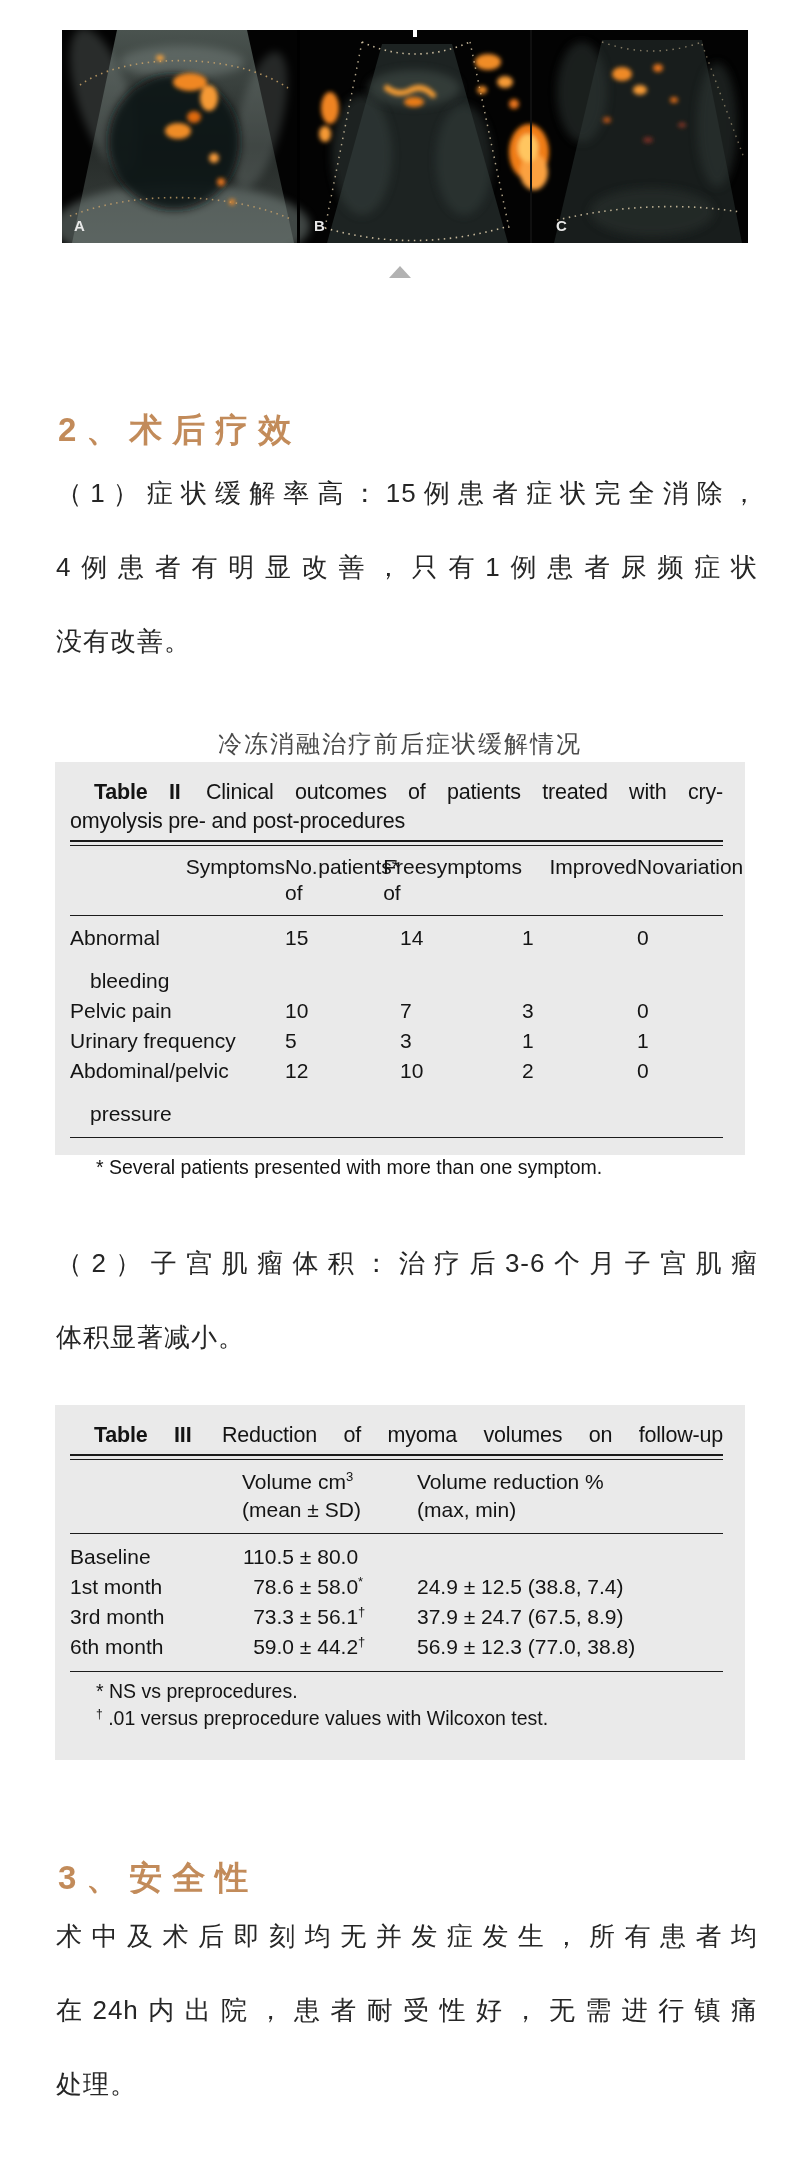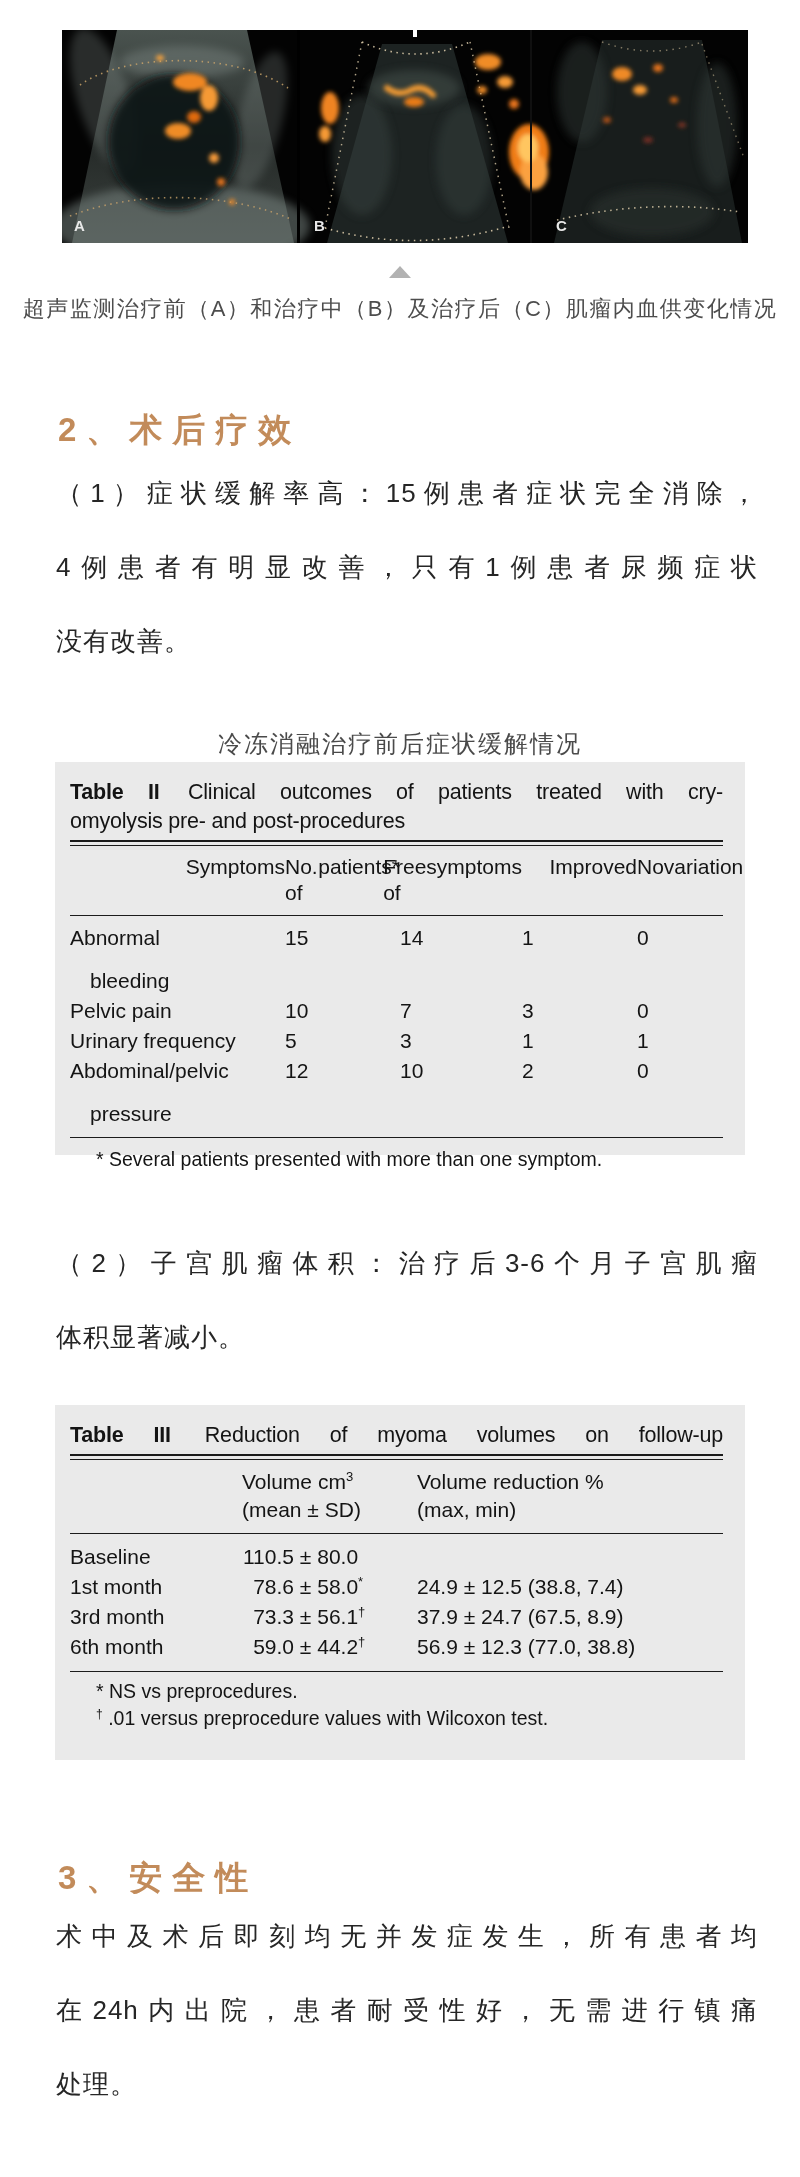--- a/index.html
+++ b/index.html
@@ -27,32 +27,32 @@
   #para1{top:456px;} #para2{top:1226px;} #para3{top:1899px;}
 
   .tcap{position:absolute;left:0;top:728px;width:800px;text-align:center;
         font-size:24px;letter-spacing:2px;color:#4a4a4a;}
 
   
   .tbl{position:absolute;left:55px;width:690px;background:#eaeaea;color:#141414;}
   #t2{top:762px;height:393px;} #t3{top:1405px;height:355px;}
   .tbl-inner{padding:16px 22px 0 15px;}
   .t-title{font-size:21.5px;line-height:29px;letter-spacing:-0.2px;}
-  .t-title .l1{text-align:justify;text-align-last:justify;}
+  .t-title .l1{text-align:justify;text-align-last:justify;margin-left:24px;}
   .t-title b{font-weight:bold;margin-right:4px;}
   .rule-d{height:3px;border-top:2px solid #1c1c1c;border-bottom:1.5px solid #1c1c1c;margin-top:4px;}
   .rule-s{border-top:1.7px solid #1c1c1c;}
 
   .t2-grid{display:grid;grid-template-columns:215px 115px 122px 115px auto;font-size:21px;}
   .t2-head{padding:8px 0 9px 0;}
   .t2-head .hc{display:flex;flex-direction:row;justify-content:flex-end;line-height:26px;}
   .t2-rows{padding:7px 0 8px 0;line-height:30px;}
   .cell .sub{padding-left:20px;margin-top:13px;}
   .cell .sub:empty{display:none;}
-  .fnote{font-size:19.5px;line-height:26px;margin:8px 0 0 26px;}
+  .fnote{font-size:19.5px;line-height:26px;margin:16px 0 0 26px;}
 
   .t3-grid{display:grid;grid-template-columns:172px 175px auto;font-size:21px;}
   .t3-head{padding:8px 0 9px 0;line-height:28px;}
   .t3-rows{padding:8px 0 9px 0;line-height:30px;}
   .v1{display:inline-block;width:52px;text-align:right;}
   sup.mk{font-size:0.62em;vertical-align:super;line-height:0;}
   .fnotes3{font-size:19.5px;line-height:27px;margin:6px 0 0 26px;}
 </style>
 </head>
 <body>
@@ -145,21 +145,20 @@
           <ellipse cx="586" cy="110" rx="5" ry="3" fill="#8f3524" opacity="0.8"></ellipse>
           <ellipse cx="620" cy="95" rx="4" ry="2.5" fill="#9c3c26" opacity="0.8"></ellipse>
         </g>
         <text x="494" y="201" font-size="15" font-weight="bold" fill="#e9e9e9">C</text>
       </g>
     </svg>
   </div>
 
   <div class="tri"></div>
 
-  <div class="fig-cap">超声监测治疗前（A）和治疗中（B）及治疗后（C）肌瘤内血供变化情况</div>
 
   <div class="sec-h" id="h2">2、术后疗效</div>
 
   <div class="para" id="para1">
     <div class="line fill">（1）症状缓解率高：15例患者症状完全消除，</div>
     <div class="line fill">4例患者有明显改善，只有1例患者尿频症状</div>
     <div class="line">没有改善。</div>
   </div>
 
   <div class="tcap">冷冻消融治疗前后症状缓解情况</div>

